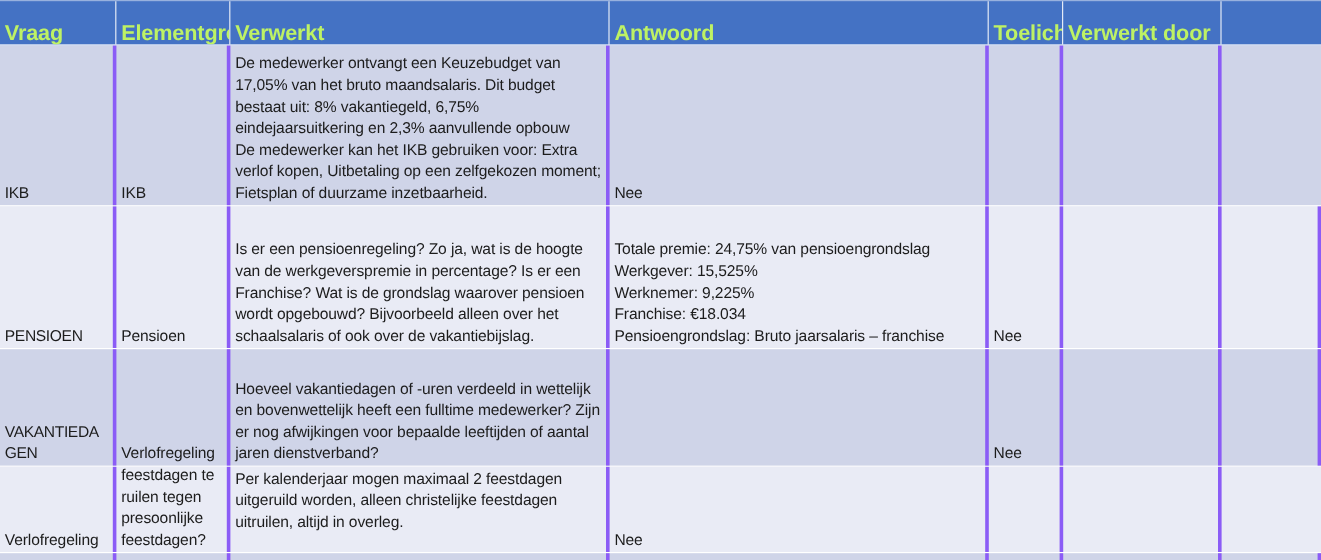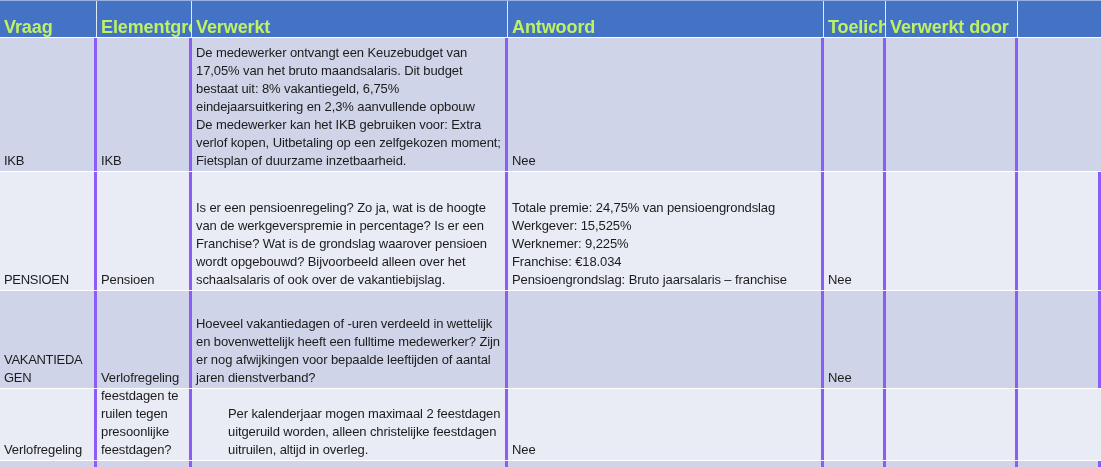--- a/index.html
+++ b/index.html
@@ -36,21 +36,21 @@
   .cell {
     display:flex; align-items:flex-end;
     font-size:13px; line-height:18px; letter-spacing:-0.1px;
     padding:1px 3px 1px 4px;
     border-right:3px solid #8b5cf6;
     overflow:hidden;
   }
   .cell > span { display:block; width:100%; }
   .cell-element  { overflow-wrap:anywhere; letter-spacing:-0.3px; }
   .cell-antwoord > span { white-space:pre-line; }
-  .row-3 .cell-antwoord { align-items:flex-end;margin-left:32px; }
+  .row-3 .cell-antwoord { align-items:flex-start; }
 
   .row-0 { height:134px; }
   .row-1 { height:119px; }
   .row-2 { height:98px;  }
   .row-3 { height:72px;  }
   .partial-row { height:6px; border-bottom:none; }
   .partial-row .cell { padding:0 3px; }
 
   .squiggle {
     text-decoration-style:wavy;

